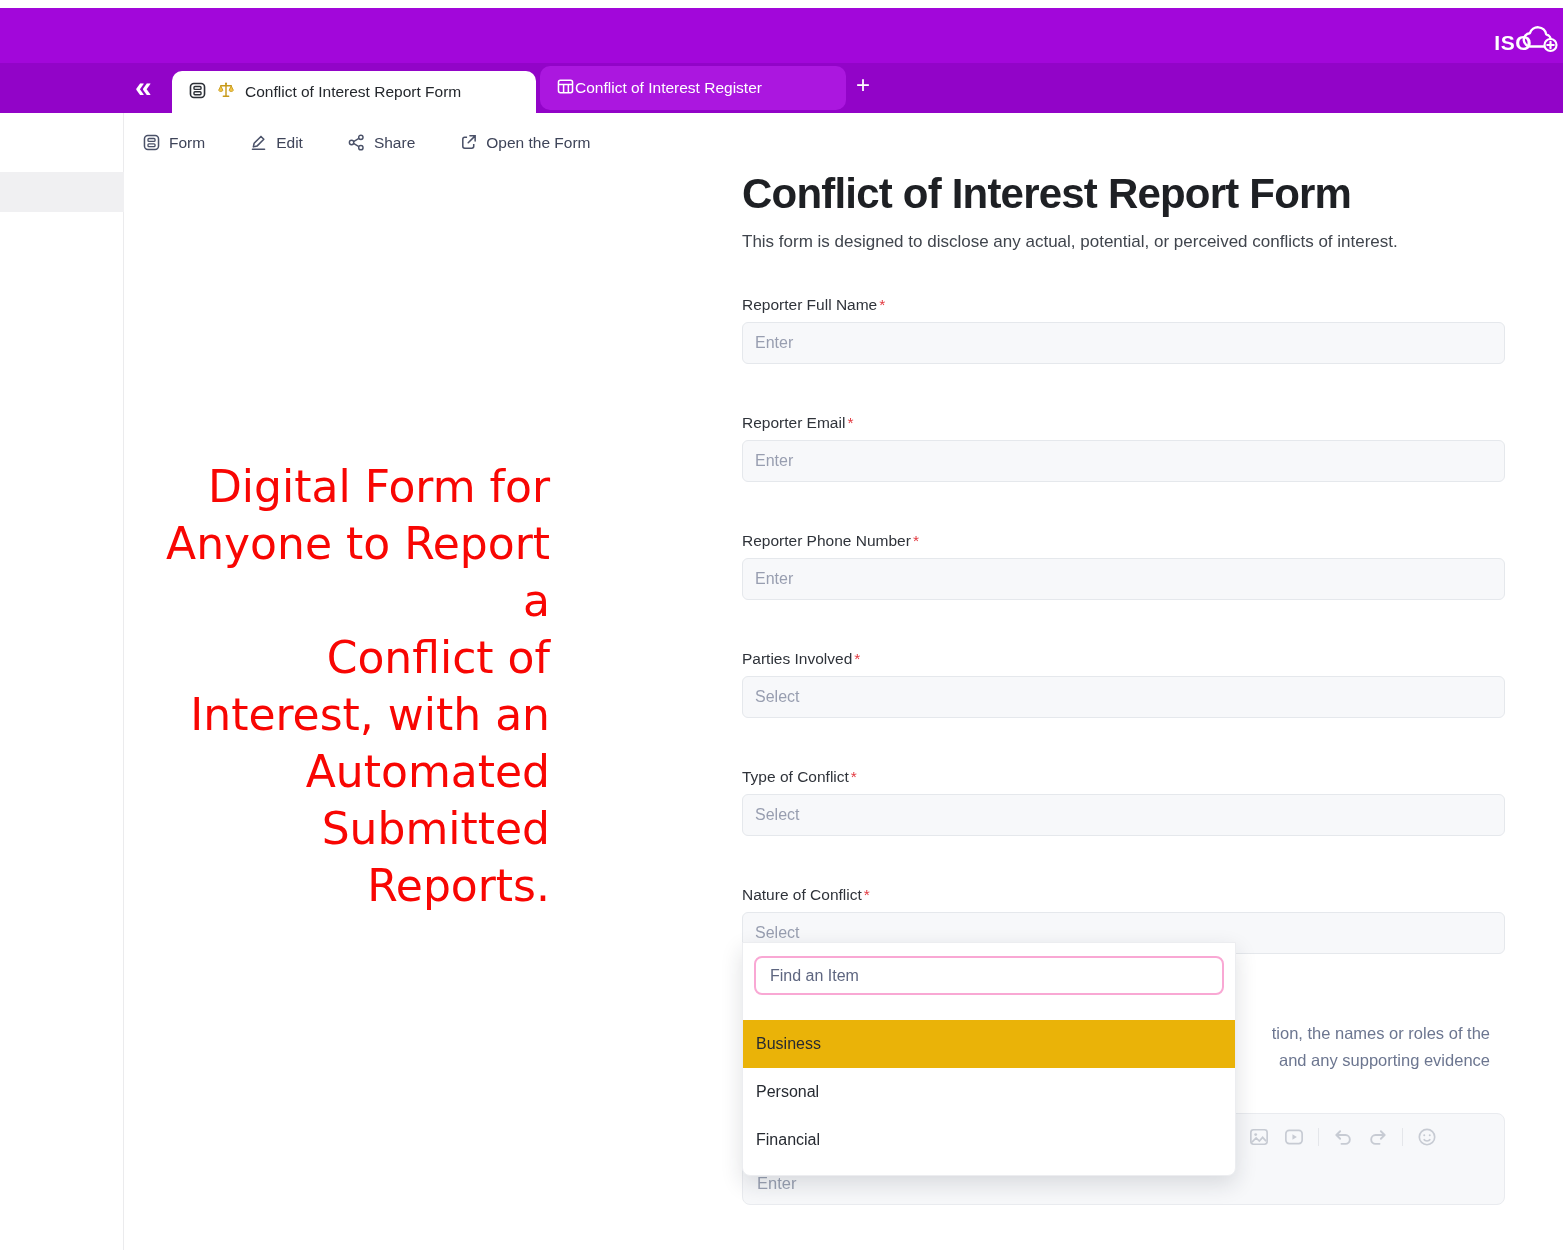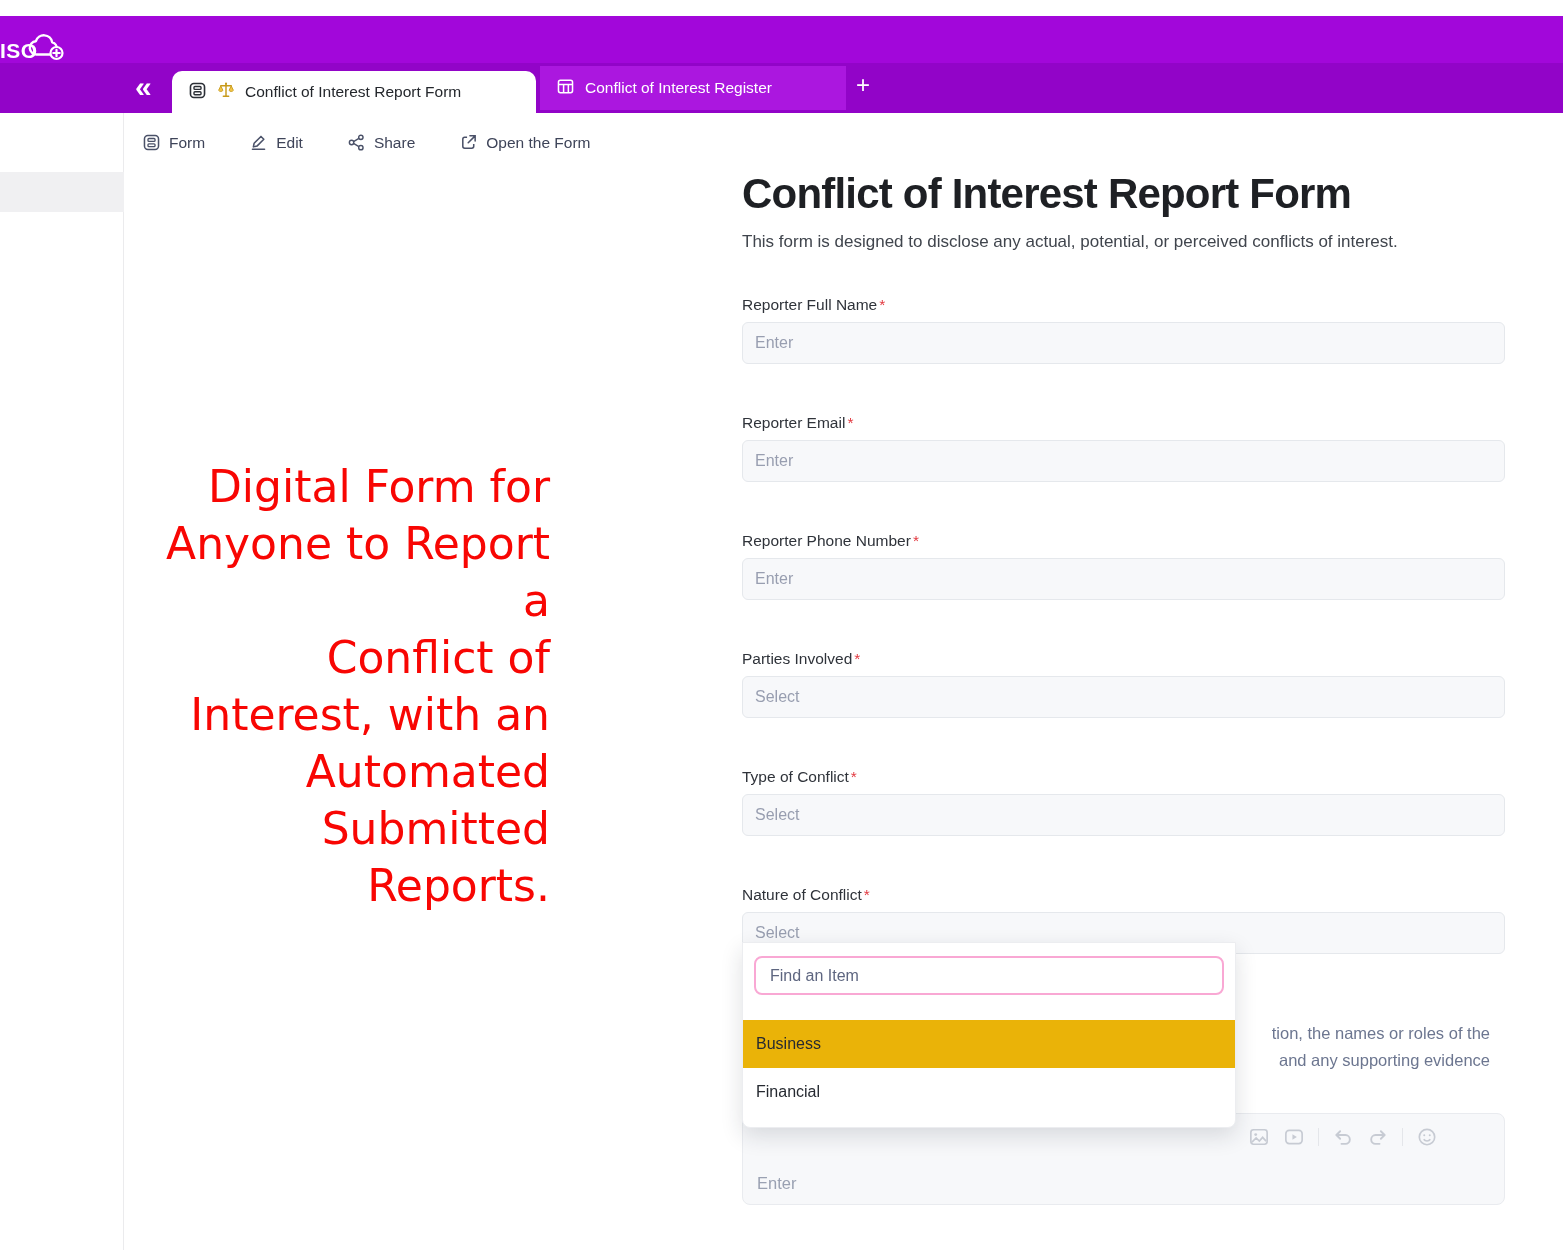--- a/index.html
+++ b/index.html
@@ -1,32 +1,32 @@
 <!DOCTYPE html>
 <html><head>
 <meta charset="utf-8">
 <style>
   * { margin:0; padding:0; box-sizing:border-box; }
   html,body { background:#ffffff; }
   body { font-family:"Liberation Sans", sans-serif; }
   #page { position:relative; width:1563px; height:1250px; background:#fff; overflow:hidden; }
 
   
-  .topbar { position:absolute; left:0; top:16px; width:1563px; height:63px;
-            background:#A207DA; display:flex; align-items:center; justify-content:flex-start; }
+  .topbar { position:absolute; left:0; top:8px; width:1563px; height:63px;
+            background:#A207DA; display:flex; align-items:center; justify-content:flex-end; }
   .logo { display:flex; align-items:flex-end; color:#fff; }
   .logo-text { font-size:21px; font-weight:bold; letter-spacing:.5px; margin-right:-13px; margin-bottom:3px; z-index:2; }
 
   .tabbar { position:absolute; left:0; top:63px; width:1563px; height:50px; background:#9204C8; }
   .collapse { position:absolute; left:135px; top:4px; color:#fff; font-size:30px; font-weight:bold; cursor:pointer; line-height:40px; }
   .tab-active { position:absolute; left:172px; top:8px; width:364px; height:42px; background:#fff;
                 border-radius:10px 10px 0 0; display:flex; align-items:center; gap:10px; padding:0 16px;
                 font-size:15.5px; color:#24272C; font-weight:500; }
   .tab-register { position:absolute; left:540px; top:3px; width:306px; height:44px; background:#AB17DF;
-                  border-radius:0; display:flex; align-items:center; gap:10px; padding:0 16px;
+                  border-radius:10px; display:flex; align-items:center; padding:0 16px;
                   font-size:15.5px; color:#fff; font-weight:500; cursor:pointer; }
   .tab-add { position:absolute; left:856px; top:8px; color:#fff; font-size:24px; font-weight:300; cursor:pointer; }
 
   
   .toolbar { position:absolute; left:125px; top:113px; width:1292px; height:59px; background:#fff;
              display:flex; align-items:center; gap:44px; padding-left:17px; }
   .tool { display:flex; align-items:center; gap:8px; color:#3E4459; font-size:15.5px; cursor:pointer; }
   .tool svg { display:block; }
 
   
@@ -260,17 +260,18 @@
         </svg>
       </span>
     </div>
     <div class="editor-placeholder">Enter</div>
   </div>
 
   <div class="dropdown">
     <input class="dropdown-search" type="text" placeholder="Find an Item" style="">
     <div class="options">
       <div class="option highlighted">Business</div>
+      <div class="option">Personal</div>
       <div class="option">Financial</div>
     </div>
   </div>
 
 </div>
 
 </body></html>

